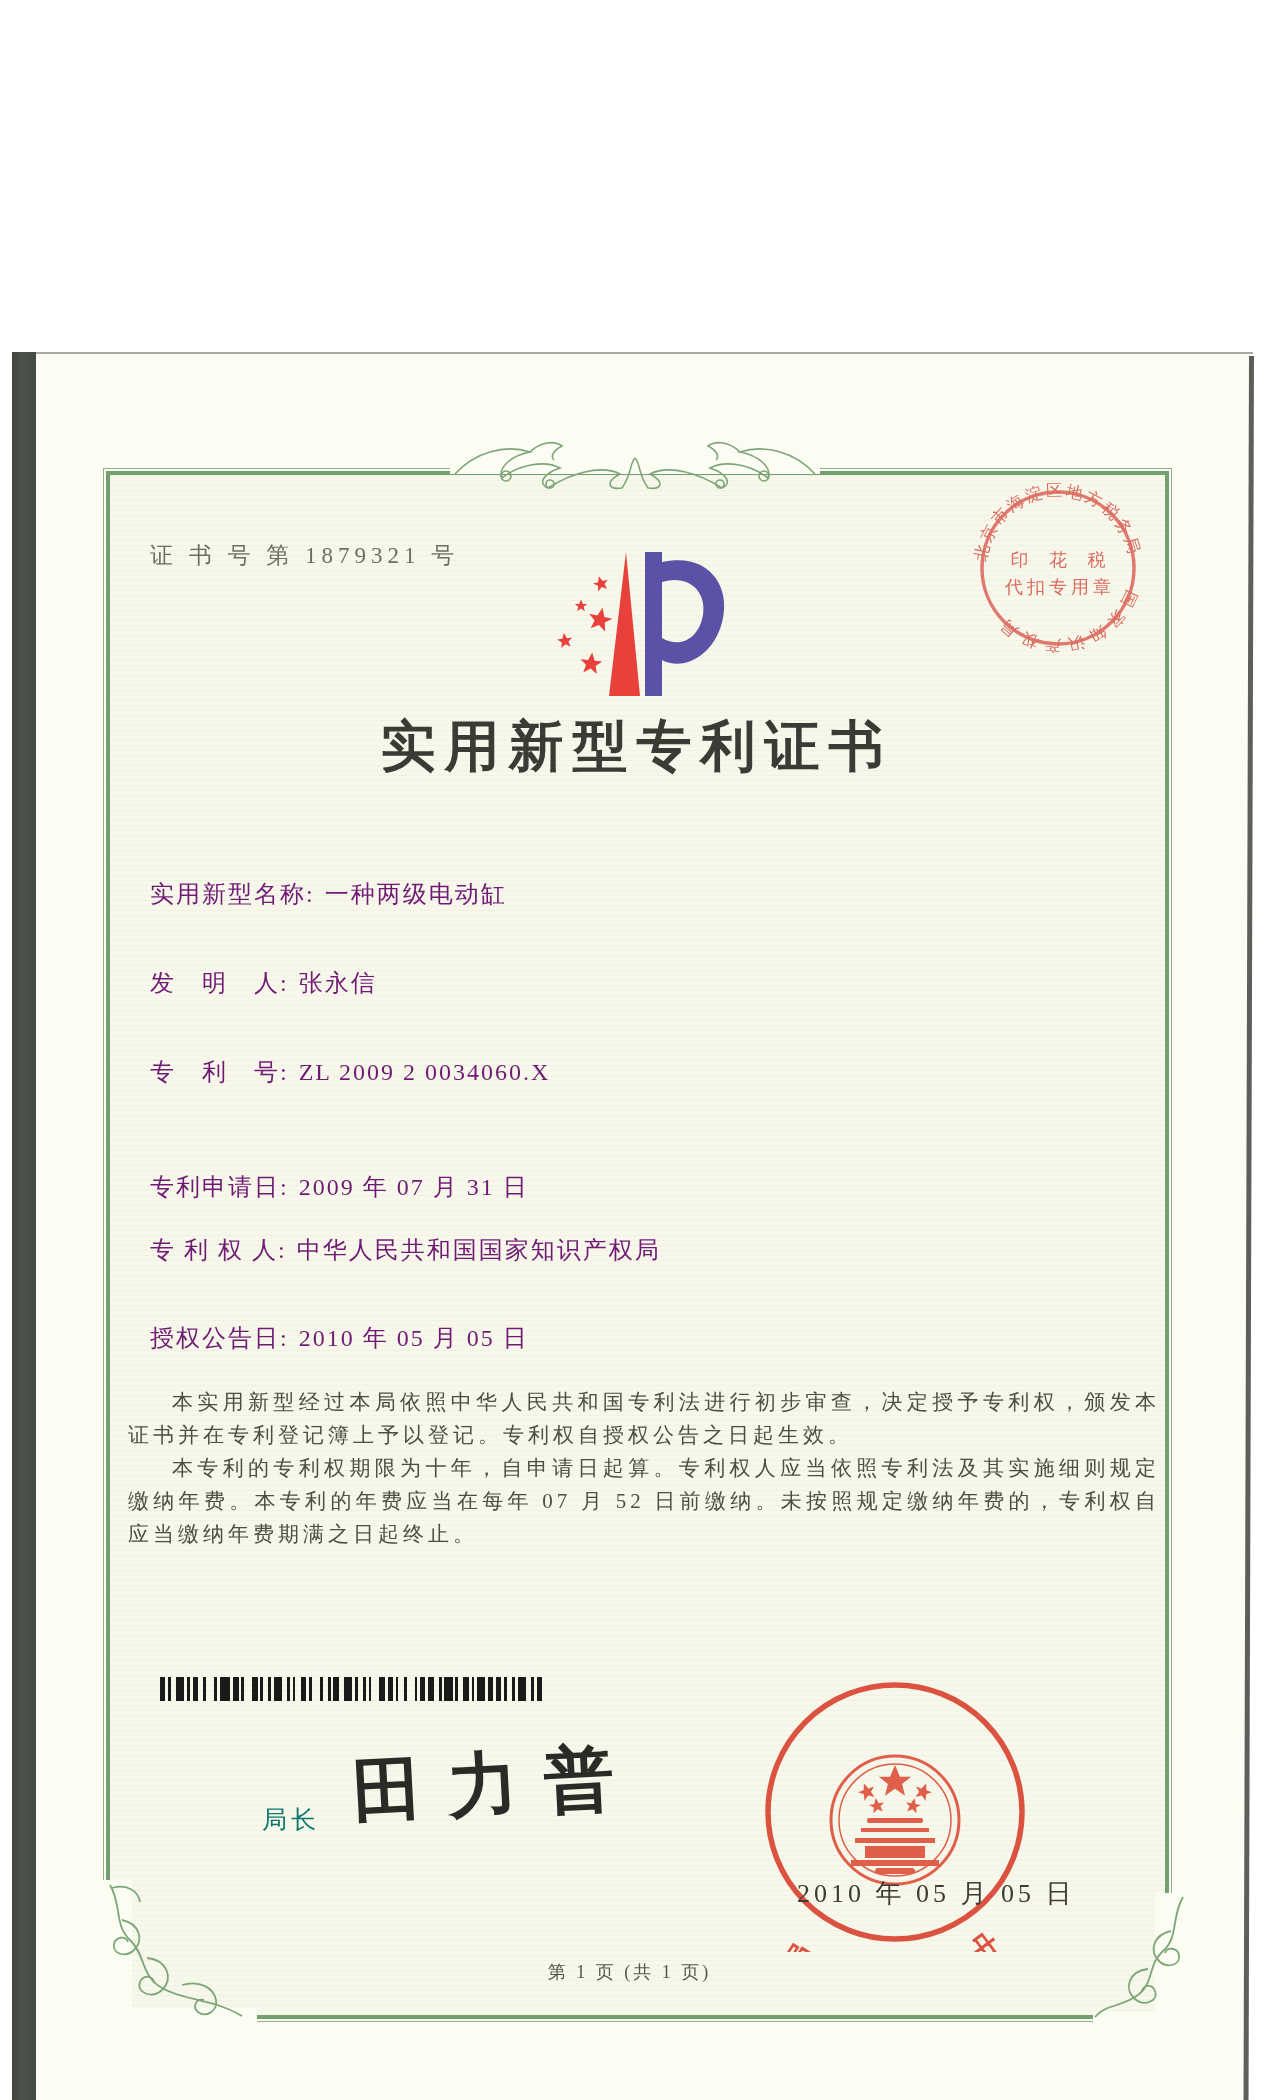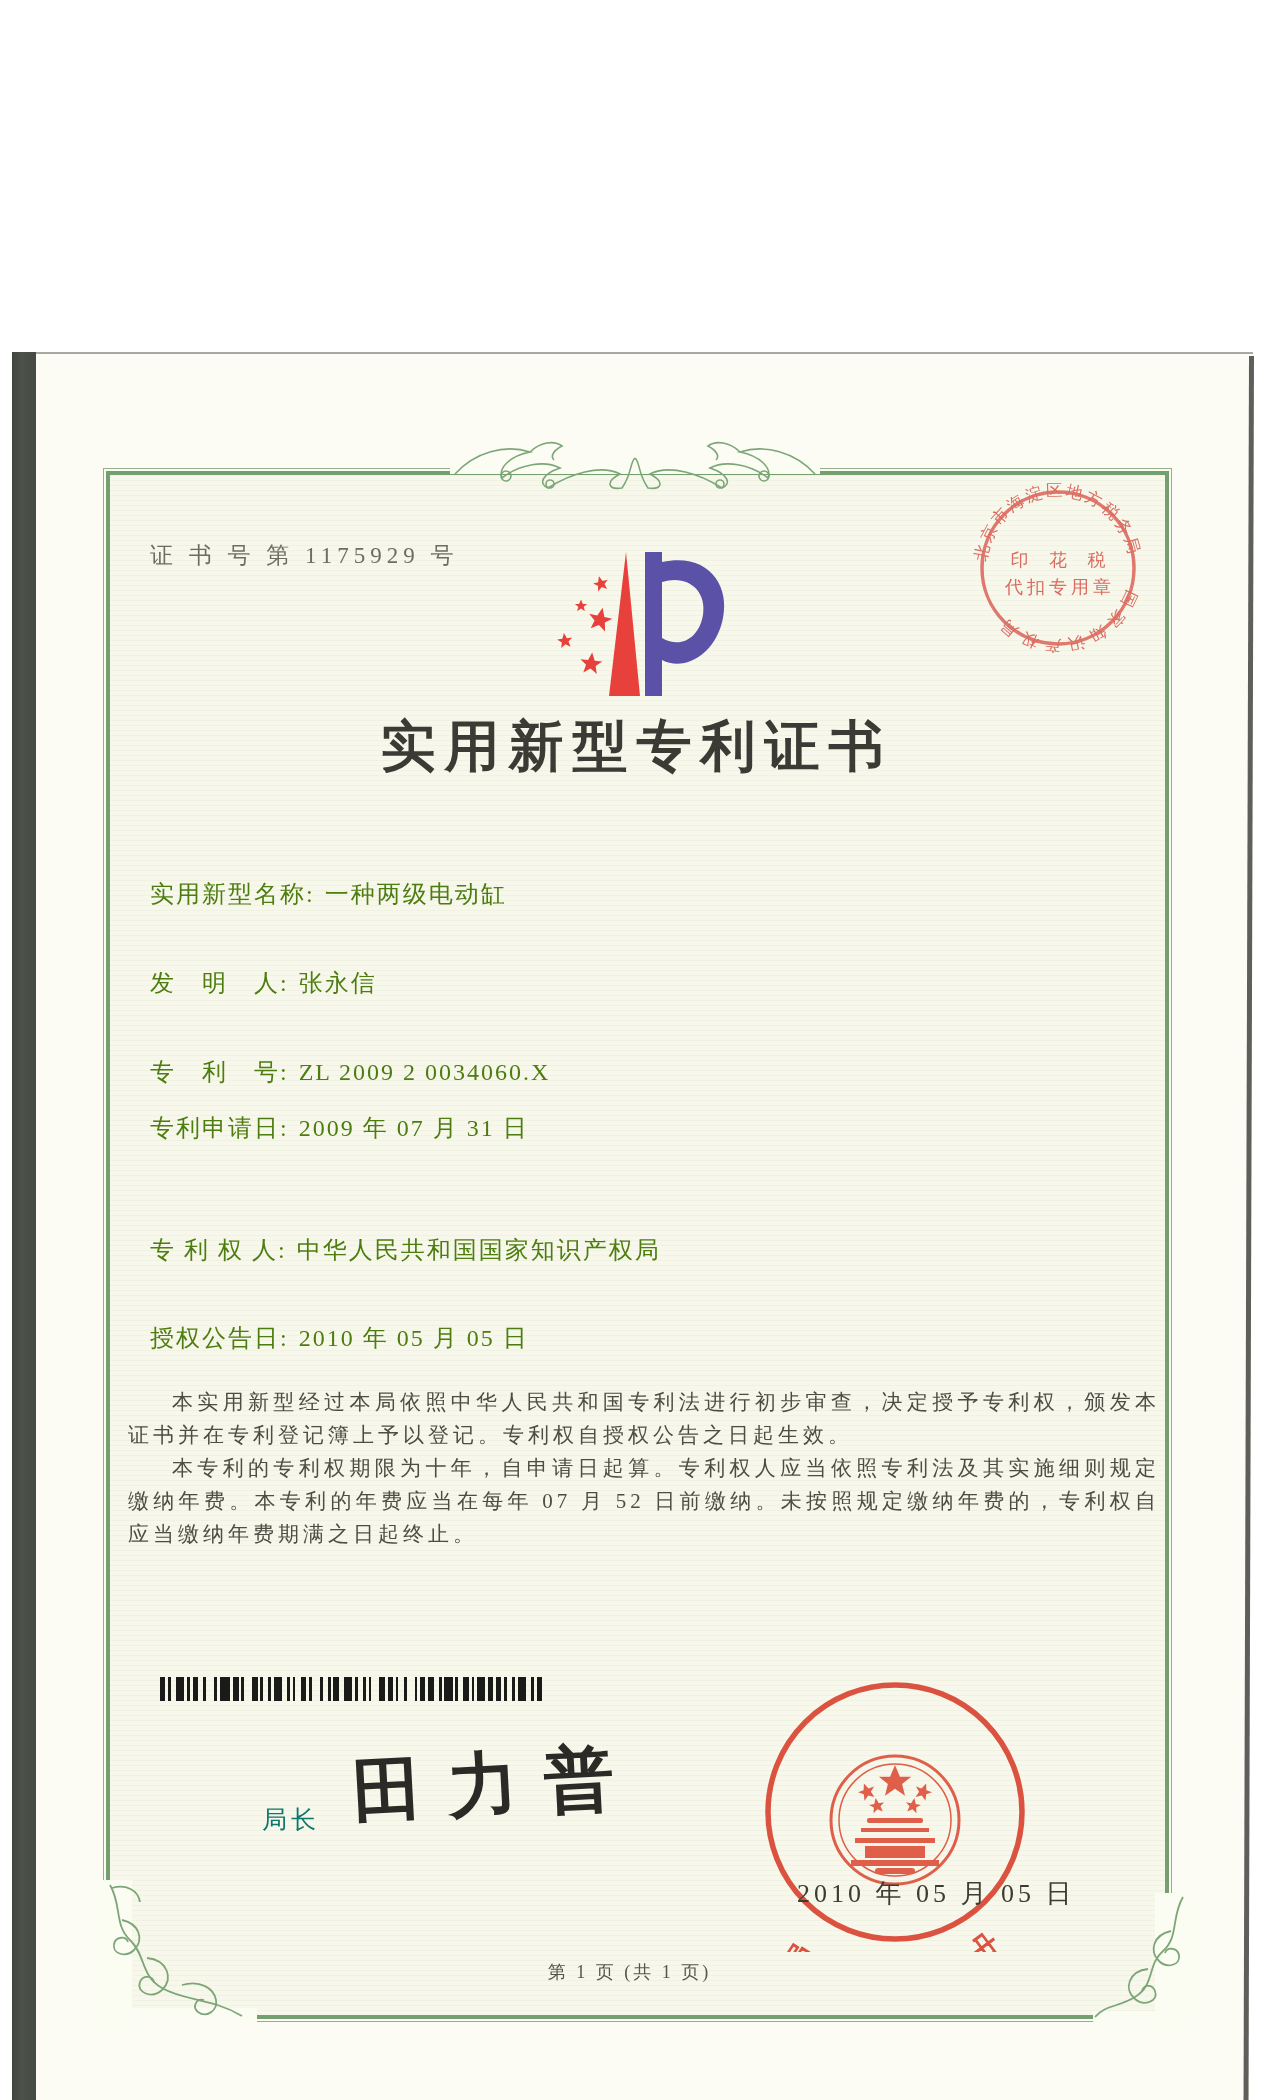--- a/index.html
+++ b/index.html
@@ -20,23 +20,23 @@
     background-image:repeating-linear-gradient(180deg,rgba(185,205,155,0.12) 0 1px,rgba(0,0,0,0) 1px 5px);}
   .ornament{position:absolute;}
   
   .cert-number{position:absolute;left:150px;top:540px;font-size:23px;letter-spacing:5px;color:#6e6d62;}
   
   .logo{position:absolute;left:545px;top:546px;width:195px;height:158px;}
   
   .title{position:absolute;left:103px;top:710px;width:1067px;text-align:center;
     font-size:55px;font-weight:bold;letter-spacing:9px;color:#3b3a34;}
   
-  .field{position:absolute;left:150px;font-size:24px;color:#4d7c0f;letter-spacing:2px;white-space:nowrap;}
+  .field{position:absolute;left:150px;font-size:24px;color:#701a75;letter-spacing:2px;white-space:nowrap;}
   .field .val{margin-left:10px;}
-  .f0{top:878px;} .f1{top:967px;} .f2{top:1056px;} .f3{top:1112px;} .f4{top:1234px;} .f5{top:1322px;}
+  .f0{top:878px;} .f1{top:967px;} .f2{top:1056px;} .f3{top:1171px;} .f4{top:1234px;} .f5{top:1322px;}
   
   .body-text{position:absolute;left:128px;top:1386px;width:1032px;font-size:21px;line-height:33px;
     color:#4e4d44;letter-spacing:4px;text-align:justify;}
   .body-text p{margin:0;text-indent:44px;}
   
   .barcode{position:absolute;left:160px;top:1677px;width:386px;height:24px;display:flex;align-items:stretch;}
   .barcode div{height:100%;}
   
   .sig-label{position:absolute;left:262px;top:1803px;font-size:25px;color:#0f766e;letter-spacing:4px;}
   .sig-name{position:absolute;left:352px;top:1738px;font-size:70px;font-weight:bold;color:#2b2a26;
@@ -92,21 +92,21 @@
   <svg class="ornament" style="left:1093px;top:1893px;width:105px;height:136px;" viewBox="0 0 105 136">
     <rect x="62" y="0" width="43" height="136" fill="#fbfcf2"></rect>
     <rect x="0" y="118" width="105" height="14" fill="#fbfcf2"></rect>
     <g stroke="#7da678" stroke-width="1.8" fill="none">
       <path d="M90,4 C78,24 86,44 70,58 C54,72 62,92 42,104 C26,114 12,112 2,124"></path>
       <path d="M78,38 C60,42 56,58 66,68 C74,76 88,72 86,62 C84,54 74,54 72,60"></path>
       <path d="M55,76 C36,78 30,96 42,106 C51,114 66,108 62,98 C59,90 49,92 49,99"></path>
     </g>
   </svg>
 
-  <div class="cert-number">证 书 号 第 1175929 号</div>
+  <div class="cert-number">证 书 号 第 1879321 号</div>
 
   <svg class="logo" viewBox="0 0 195 158">
     <defs>
       <path id="star" d="M0,-10 L2.9,-3.1 L9.5,-3.1 L4.2,1.2 L5.9,8.1 L0,4 L-5.9,8.1 L-4.2,1.2 L-9.5,-3.1 L-2.9,-3.1 Z"></path>
     </defs>
     <polygon points="81,6 95,150 64,150" fill="#e8413c"></polygon>
     <polygon points="100,6 117,6 117,150 100,150" fill="#5b52a8"></polygon>
     <path d="M117,16 C162,6 185,38 178,72 C171,108 140,126 117,114 L117,92 C136,103 154,92 158,69 C162,44 142,28 117,36 Z" fill="#5b52a8"></path>
     <use href="#star" transform="translate(56,38) scale(0.8) rotate(-15)" fill="#e8413c"></use>
     <use href="#star" transform="translate(36,60) scale(0.65)" fill="#e8413c"></use>

